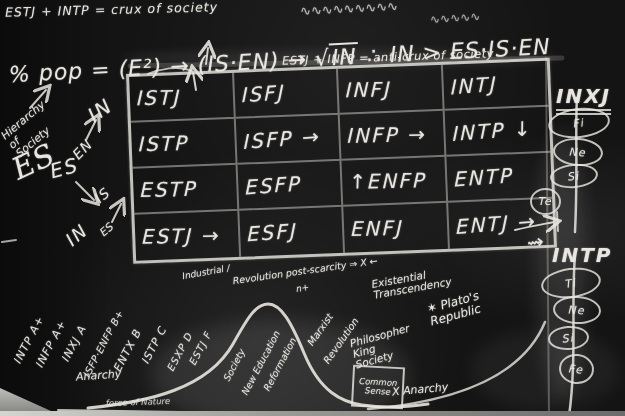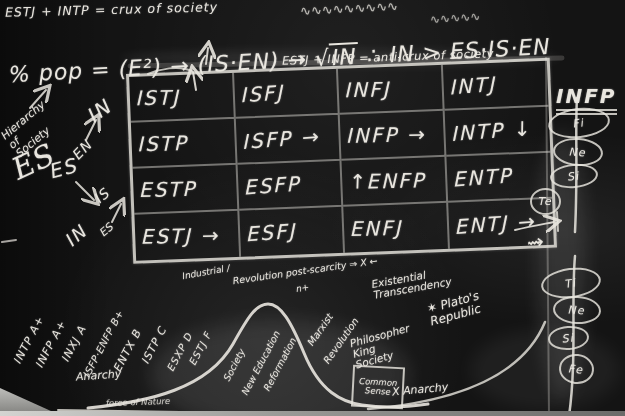--- a/index.html
+++ b/index.html
@@ -165,36 +165,37 @@
         <span>ESFJ</span>
       </div>
     <div class="cell">
         <span>ENFJ</span>
       </div>
     <div class="cell">
         <span>ENTJ →</span>
       </div>
   </div>
 
-  <div class="coltitle" style="left:556px;top:84px;">INFP</div>
+  <div class="coltitle" style="left:556px;top:84px;">INXJ</div>
   <div class="fn" style="left:548px;top:108px;width:58px;height:26px;transform:rotate(-6deg);">
       <span>Fi</span>
     </div>
   <div class="fn" style="left:553px;top:138px;width:46px;height:24px;transform:rotate(4deg);">
       <span>Ne</span>
     </div>
   <div class="fn" style="left:550px;top:164px;width:44px;height:20px;transform:rotate(-5deg);">
       <span>Si</span>
     </div>
   <div class="fn" style="left:530px;top:188px;width:27px;height:23px;">
       <span>Te</span>
     </div>
 
   <div class="t" style="left:527px;top:232px;font-size:20px;transform:rotate(-8deg);">⇝</div>
 
+  <div class="coltitle" style="left:552px;top:243px;border-bottom:none;">INTP</div>
   <div class="fn" style="left:541px;top:268px;width:56px;height:26px;transform:rotate(-7deg);">
       <span>Ti</span>
     </div>
   <div class="fn" style="left:553px;top:296px;width:44px;height:24px;transform:rotate(3deg);">
       <span>Ne</span>
     </div>
   <div class="fn" style="left:548px;top:326px;width:37px;height:20px;transform:rotate(-4deg);">
       <span>Si</span>
     </div>
   <div class="fn" style="left:559px;top:354px;width:31px;height:26px;transform:rotate(6deg);">

